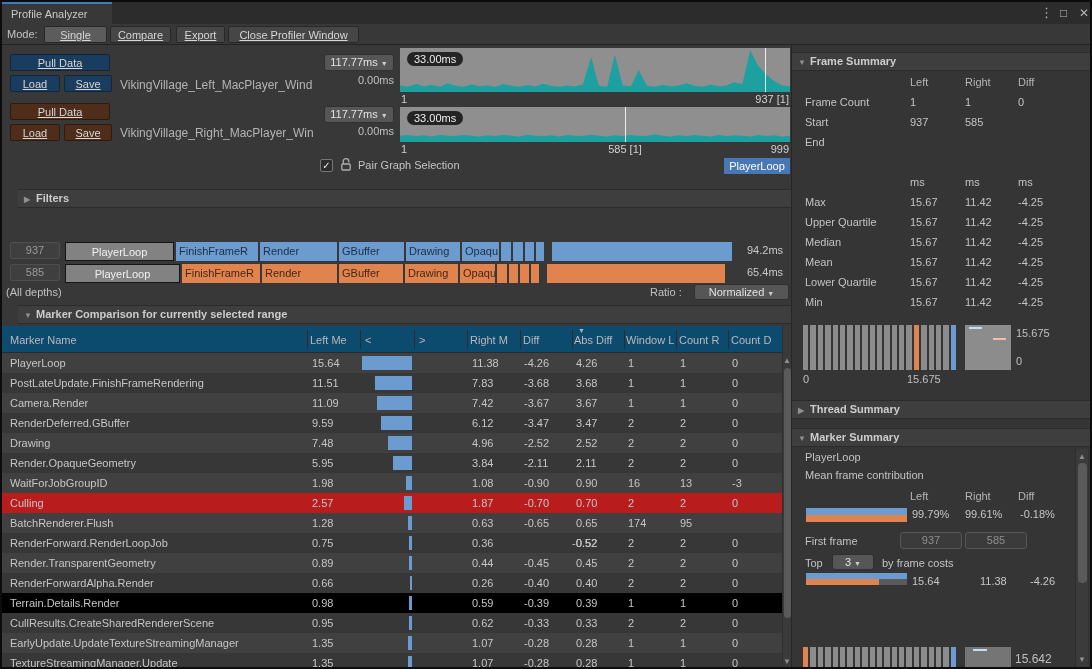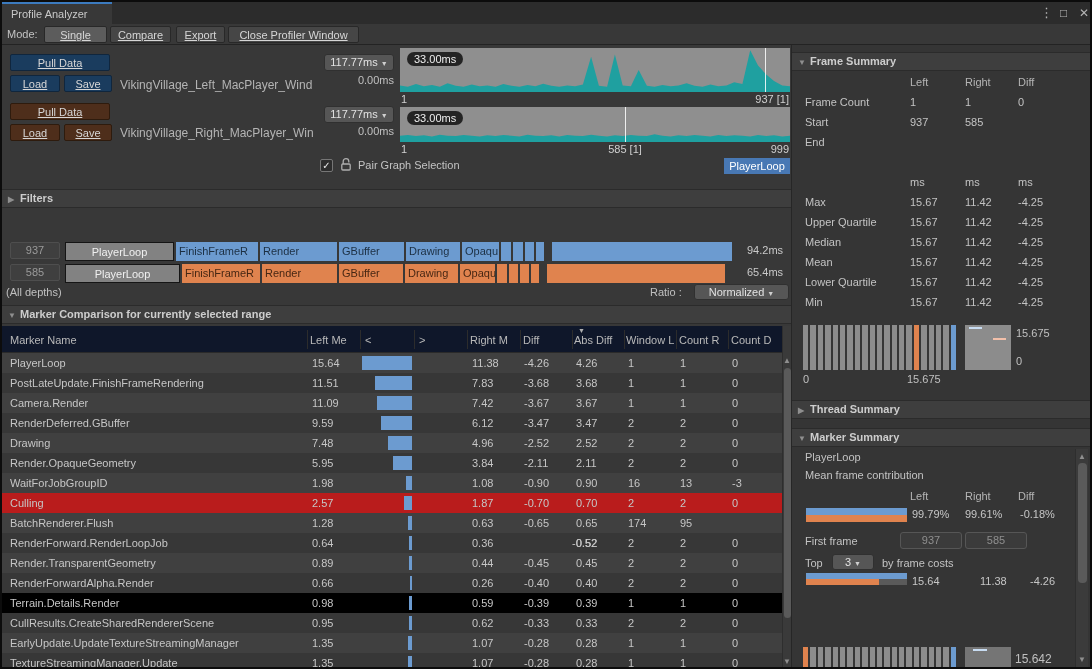--- a/index.html
+++ b/index.html
@@ -7,21 +7,21 @@
     --line:#272727; --txt:#c6c6c6; --dim:#9a9a9a;
     --blue:#6c9bd0; --orange:#e0834e; --teal:#1fa0a0;
     --navy:#1a3c5e; --brown:#4e2e1b; --dd:#565656; --chip:#4878b4;
     --plot:#8f8f8f;
   }
   html,body{margin:0;padding:0;background:#1e1e1e;}
   *{box-sizing:border-box;font-family:"Liberation Sans",sans-serif;}
   .w{position:relative;width:1092px;height:669px;background:var(--bg);
      border:2px solid #0c0c0c;overflow:hidden;color:var(--txt);font-size:11px;}
   .abs{position:absolute;}
-  .bar-sec{position:absolute;left:0;width:790px;height:19px;background:var(--head);
+  .bar-sec{position:absolute;left:16px;width:790px;height:19px;background:var(--head);
      border-top:1px solid #2b2b2b;border-bottom:1px solid #2b2b2b;line-height:17px;font-weight:bold;color:#cdcdcd;padding-left:6px;}
   .tri{color:#8f8f8f;font-size:8px;display:inline-block;width:12px;}
   .btn{position:absolute;border-radius:2px;text-align:center;color:#d6d6d6;line-height:16px;height:17px;font-size:11px;text-decoration:underline;}
   .tbtn{background:#464646;border:1px solid #282828;}
   .tbtn.on{background:#5c5c5c;}
   .navybtn{background:var(--navy);border:1px solid #10263d;}
   .brownbtn{background:var(--brown);border:1px solid #2e1b0d;}
   .dd{background:var(--dd);border:1px solid #303030;border-radius:3px;color:#e2e2e2;line-height:15px;text-align:center;}
   .dd .arr{font-size:7px;color:#cfcfcf;margin-left:3px;}
   .plot{position:absolute;left:398px;width:390px;background:var(--plot);overflow:hidden;}
@@ -145,21 +145,21 @@
         <div class="seg" style="width: 8px; flex: 0 0 8px; background: rgb(224, 131, 78); color: rgb(71, 39, 19);"></div>
         <div class="seg" style="width: 178px; flex: 0 0 178px; background: rgb(224, 131, 78); color: rgb(71, 39, 19); margin-left: 6px;"></div>
       </div>
     <div class="abs" style="left:745px;top:2px;color:#c9c9c9;">65.4ms</div>
   </div>
   <div class="abs" style="left:4px;top:284px;color:#c0c0c0;">(All depths)</div>
   <div class="abs" style="left:648px;top:284px;color:#c0c0c0;">Ratio :</div>
   <div class="dd abs" style="left:692px;top:282px;width:95px;height:16px;"><span>Normalized</span><span class="arr">▼</span></div>
 
   <div class="bar-sec" style="top:303px;"><span class="tri">▼</span><span>Marker Comparison for currently selected range</span></div>
-  <div class="abs" style="left:0;top:324px;width:780px;height:27px;background:#0f172a;border-bottom:1px solid #2a2a2a;" id="cmp-head">
+  <div class="abs" style="left:0;top:324px;width:780px;height:27px;background:#0c4a6e;border-bottom:1px solid #2a2a2a;" id="cmp-head">
     <div class="abs" style="left:576px;top:1px;color:#b0b0b0;font-size:7px;">▼</div>
   <span class="hdrcell" style="left: 8px;">Marker Name</span>
       <span class="hdrcell" style="left: 308px;">Left Me</span>
       <span class="hdrcell" style="left: 363px;">&lt;</span>
       <span class="hdrcell" style="left: 417px;">&gt;</span>
       <span class="hdrcell" style="left: 468px;">Right M</span>
       <span class="hdrcell" style="left: 521px;">Diff</span>
       <span class="hdrcell" style="left: 572px;">Abs Diff</span>
       <span class="hdrcell" style="left: 624px;">Window L</span>
       <span class="hdrcell" style="left: 677px;">Count R</span>
@@ -269,21 +269,21 @@
         <span style="left: 470px;">0.63</span>
         <span style="left: 522px;">-0.65</span>
         <span style="left: 574px;">0.65</span>
         <span style="left: 626px;">174</span>
         <span style="left: 678px;">95</span>
         <span style="left: 730px; margin-top: 48px;">-79</span>
         <div class="cbar abs" style="left: 406px; top: 3px; width: 4px; height: 14px; background: rgb(108, 155, 208);"></div>
       </div>
       <div class="cmp-row abs" style="left: 0px; top: 180px; width: 780px; height: 20px; background: rgb(55, 55, 55);">
         <span style="left: 8px;">RenderForward.RenderLoopJob</span>
-        <span style="left: 310px;">0.64</span>
+        <span style="left: 310px;">0.75</span>
         <span style="left: 470px;">0.36</span>
         <span style="left: 534px; margin-left: 36px;">-0.52</span>
         <span style="left: 574px;">0.52</span>
         <span style="left: 626px;">2</span>
         <span style="left: 678px;">2</span>
         <span style="left: 730px;">0</span>
         <div class="cbar abs" style="left: 407px; top: 3px; width: 3px; height: 14px; background: rgb(108, 155, 208);"></div>
       </div>
       <div class="cmp-row abs" style="left: 0px; top: 200px; width: 780px; height: 20px; background: rgb(64, 64, 64);">
         <span style="left: 8px;">Render.TransparentGeometry</span>

